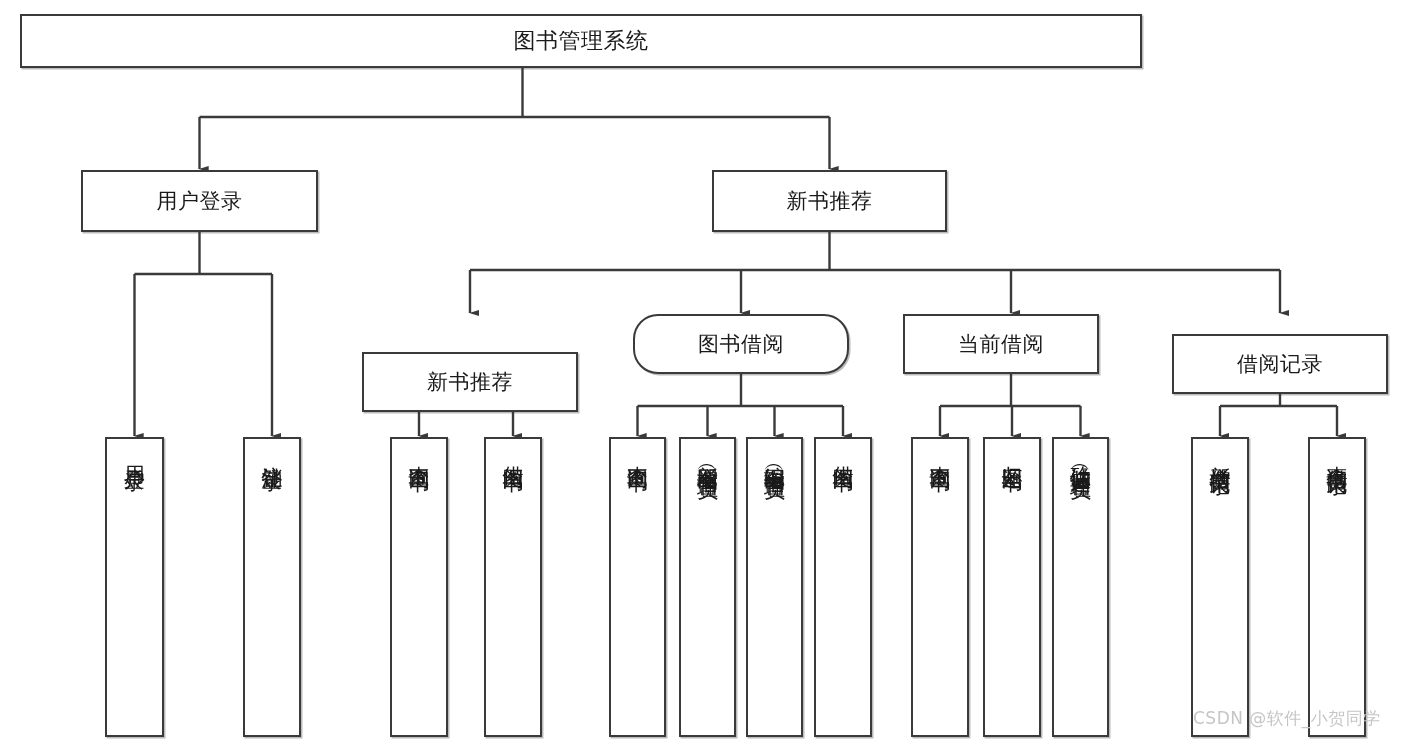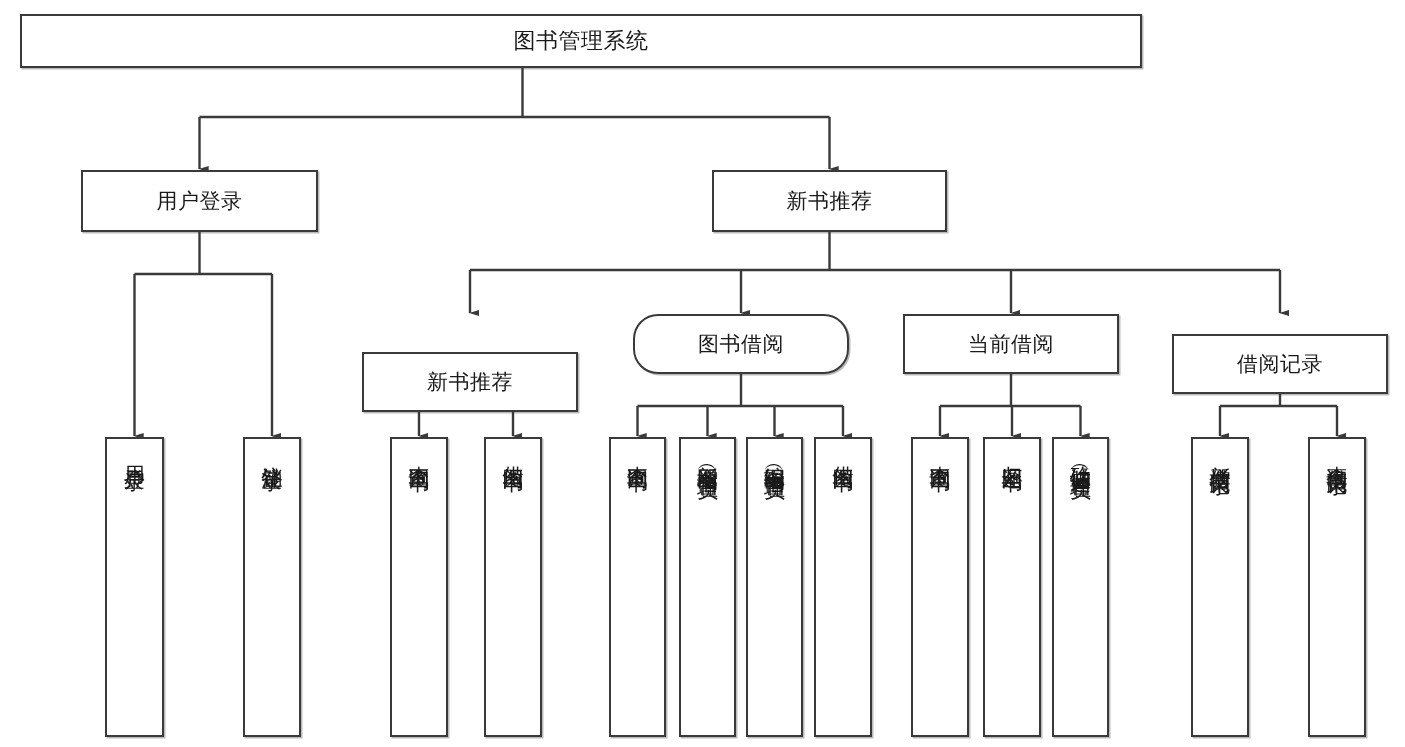--- a/index.html
+++ b/index.html
@@ -130,21 +130,21 @@
       </div>
       <div class="node horiz" style="left: 712px; top: 170px; width: 235px; height: 62px;">
         <span class="label">新书推荐</span>
       </div>
       <div class="node horiz" style="left: 362px; top: 314px; width: 216px; height: 60px; margin-top: 38px;">
         <span class="label">新书推荐</span>
       </div>
       <div class="node horiz" style="left: 633px; top: 314px; width: 216px; height: 60px; border-radius: 25px;">
         <span class="label">图书借阅</span>
       </div>
-      <div class="node horiz" style="left: 903px; top: 314px; width: 216px; height: 60px;">
+      <div class="node horiz" style="left: 903px; top: 314px; width: 196px; height: 60px;">
         <span class="label">当前借阅</span>
       </div>
       <div class="node horiz" style="left: 1172px; top: 314px; width: 216px; height: 60px; margin-top: 20px;">
         <span class="label">借阅记录</span>
       </div>
       <div class="node vert" style="left: 105px; top: 437px; width: 59px; height: 300px;">
         <span class="label">用户登录</span>
       </div>
       <div class="node vert" style="left: 243px; top: 437px; width: 58px; height: 300px;">
         <span class="label">注销登录</span>
@@ -177,13 +177,14 @@
         <span class="label">确认归还（管理员）</span>
       </div>
       <div class="node vert" style="left: 1191px; top: 437px; width: 58px; height: 300px;">
         <span class="label">新增借阅记录</span>
       </div>
       <div class="node vert" style="left: 1308px; top: 437px; width: 58px; height: 300px;">
         <span class="label">查询借阅记录</span>
       </div>
     </div>
 
+  <div id="watermark" style="left: 1193px; top: 718px; transform: translateY(-50%);">CSDN @软件_小贺同学</div>
 </div>
 
 </body></html>

